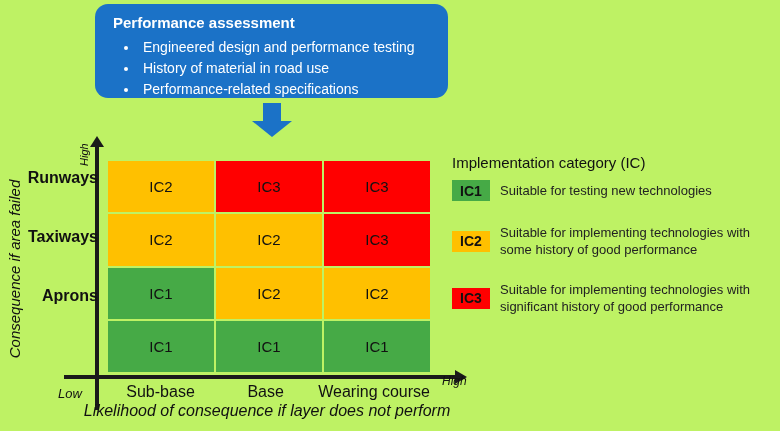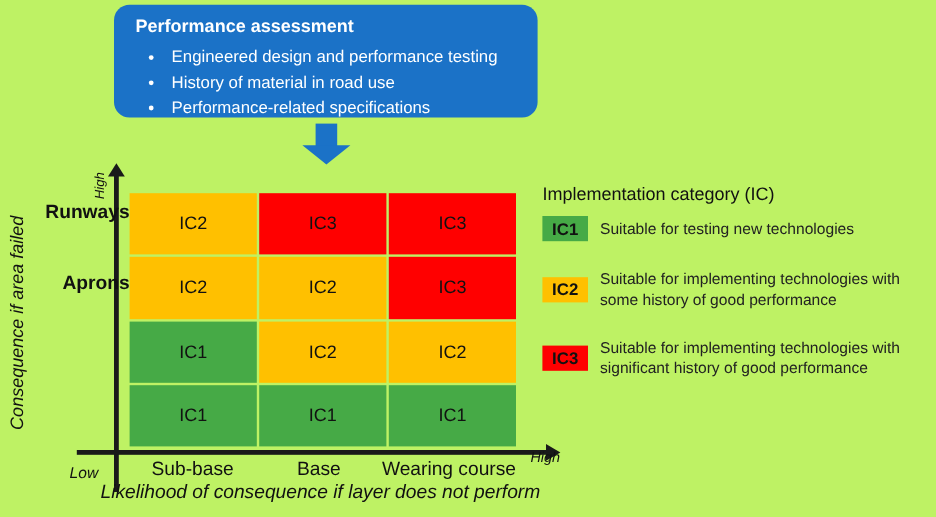--- a/index.html
+++ b/index.html
@@ -26,21 +26,21 @@
               border-left:7px solid transparent; border-right:7px solid transparent;
               border-bottom:11px solid #1a1a1a; }
   .x-axis-line { position:absolute; left:64px; top:375px; width:392px; height:4px; background:#1a1a1a; }
   .x-axis-arrowhead { position:absolute; left:455px; top:370px; width:0; height:0;
               border-top:7px solid transparent; border-bottom:7px solid transparent;
               border-left:12px solid #1a1a1a; }
   
   .grid { position:absolute; left:108px; top:161px; width:322px; height:211px;
           display:grid; grid-template-columns:repeat(3,1fr); grid-template-rows:repeat(4,1fr); gap:2px; }
   .cell { display:flex; align-items:center; justify-content:center; font-size:15px; color:#111; }
-  .row-labels { position:absolute; left:16px; top:161px; width:92px; height:211px;
+  .row-labels { position:absolute; left:6px; top:161px; width:92px; height:211px;
           display:grid; grid-template-rows:repeat(4,1fr);gap:24px; }
   .row-label { display:flex; align-items:center; justify-content:flex-end;
           font-weight:bold; font-size:16px; }
   .col-labels { position:absolute; left:108px; top:383px; width:322px;
           display:grid; grid-template-columns:repeat(3,1fr); }
   .col-label { text-align:center; font-weight:normal; font-size:16px; white-space:nowrap; }
   .y-title { position:absolute; left:6px; top:390px; width:242px;
           transform:rotate(-90deg); transform-origin:0 0; text-align:center;
           font-style:italic; font-size:15px; }
   .y-high { position:absolute; left:78px; top:166px; transform:rotate(-90deg);
@@ -80,20 +80,21 @@
   <div class="x-axis-line"></div>
   <div class="x-axis-arrowhead"></div>
 
   <div class="y-title">Consequence if area failed</div>
   <div class="y-high">High</div>
   <div class="x-low">Low</div>
   <div class="x-high">High</div>
 
   <div class="row-labels">
       <div class="row-label">Runways</div>
+      <div class="row-label">Taxiways</div>
       <div class="row-label">Aprons</div>
     </div>
   <div class="grid">
       <div class="cell" style="background: rgb(255, 192, 0);">IC2</div>
       <div class="cell" style="background: rgb(255, 0, 0);">IC3</div>
       <div class="cell" style="background: rgb(255, 0, 0);">IC3</div>
       <div class="cell" style="background: rgb(255, 192, 0);">IC2</div>
       <div class="cell" style="background: rgb(255, 192, 0);">IC2</div>
       <div class="cell" style="background: rgb(255, 0, 0);">IC3</div>
       <div class="cell" style="background: rgb(70, 170, 70);">IC1</div>

